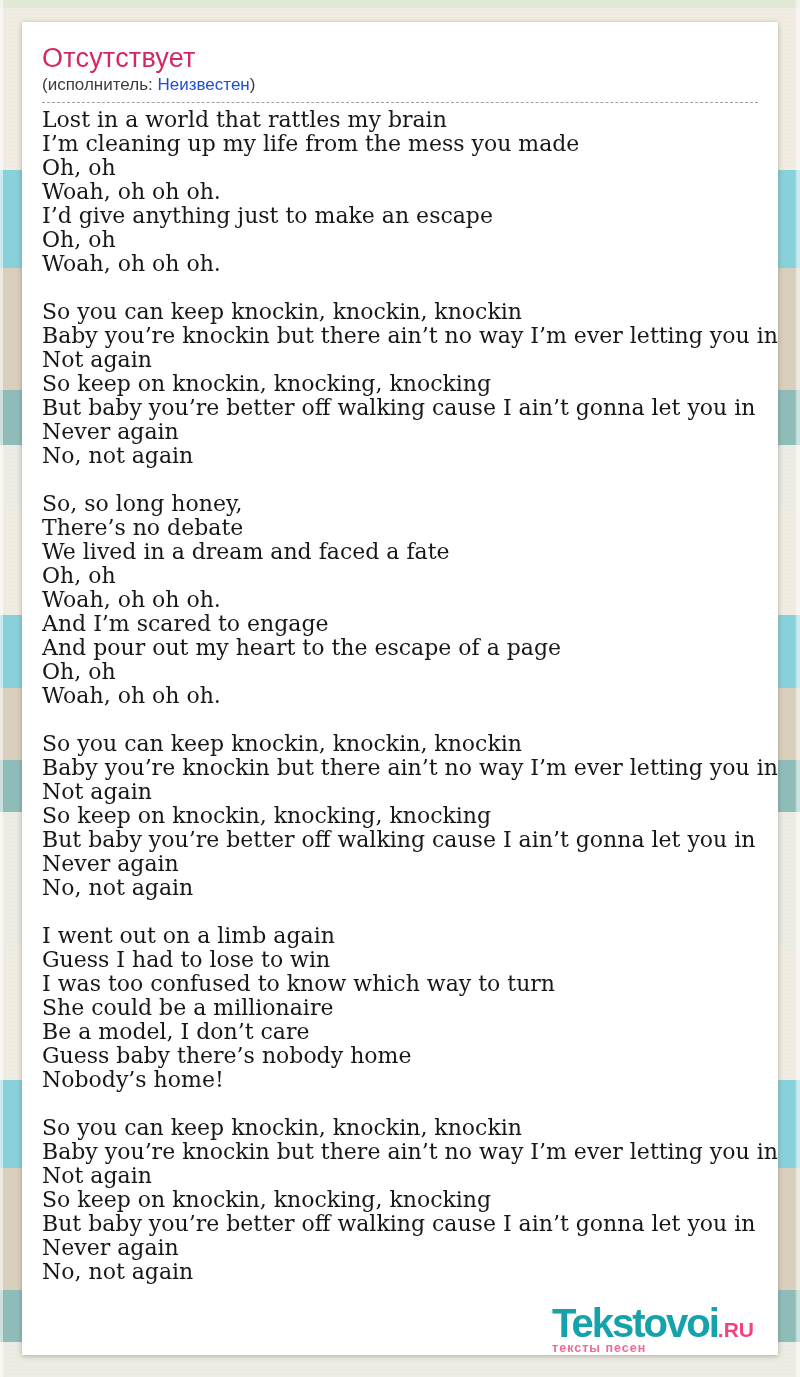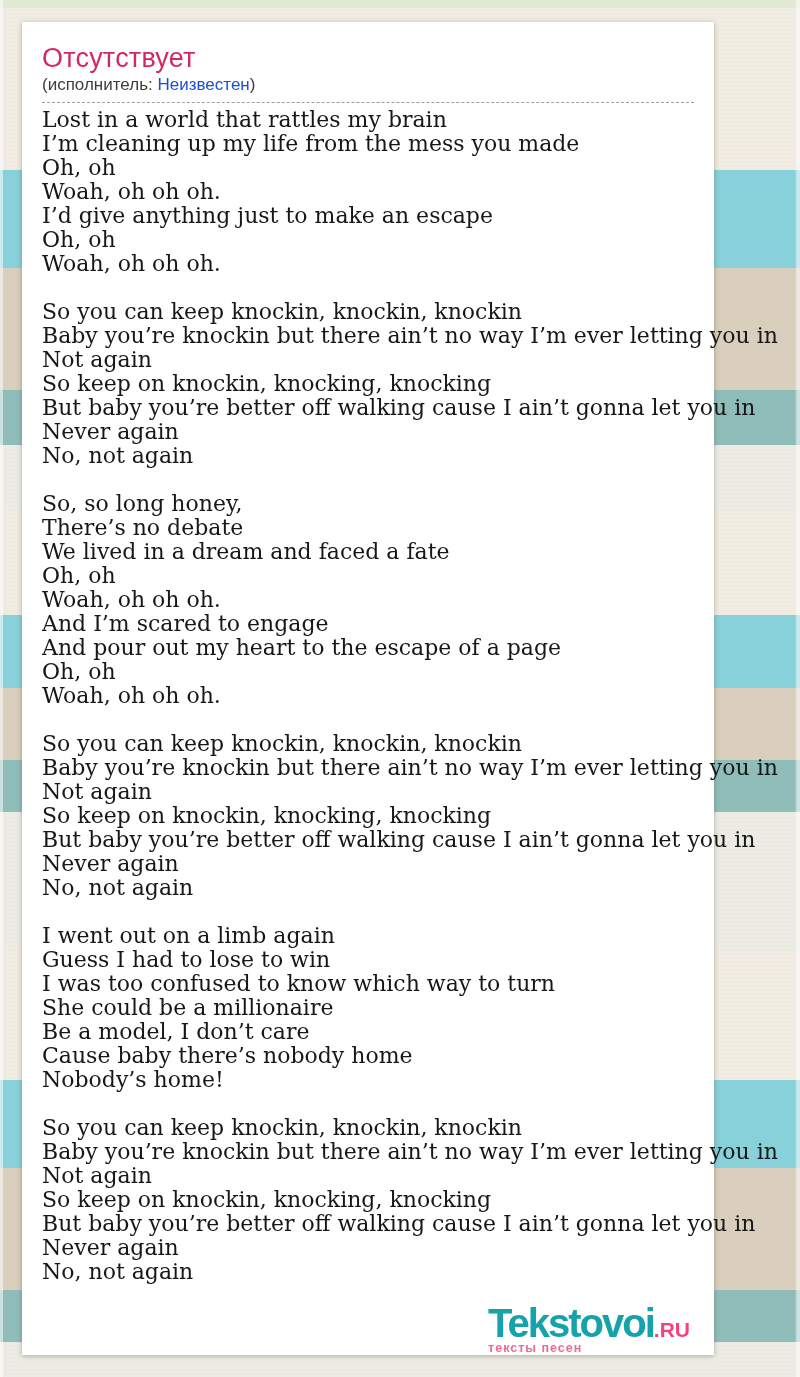--- a/index.html
+++ b/index.html
@@ -41,21 +41,21 @@
     content: "";
     position: absolute; left: 0; top: 0; right: 0; bottom: 0;
     background: linear-gradient(to right,
       rgba(255,255,255,0.55) 0 3px, rgba(255,255,255,0) 3px 795px,
       rgba(255,255,255,0.55) 797px 800px);
   }
   
   .card {
     position: absolute;
     left: 22px; top: 22px;
-    width: 692px; height: 1333px;
+    width: 756px; height: 1333px;
     box-sizing: border-box;
     background: #ffffff;
     box-shadow: 0 1px 5px rgba(100, 92, 70, 0.45);
     padding: 20px 20px 0 20px;
   }
   .song-title {
     margin: 1px 0 0 0;
     font-size: 27px;
     line-height: 31px;
     font-weight: 500;
@@ -162,21 +162,21 @@
       <div class="lyric-line">So keep on knockin, knocking, knocking</div>
       <div class="lyric-line">But baby you’re better off walking cause I ain’t gonna let you in</div>
       <div class="lyric-line">Never again</div>
       <div class="lyric-line">No, not again</div>
       <div class="lyric-line">&nbsp;</div>
       <div class="lyric-line">I went out on a limb again</div>
       <div class="lyric-line">Guess I had to lose to win</div>
       <div class="lyric-line">I was too confused to know which way to turn</div>
       <div class="lyric-line">She could be a millionaire</div>
       <div class="lyric-line">Be a model, I don’t care</div>
-      <div class="lyric-line">Cause baby there’s nobody home</div>
+      <div class="lyric-line">Guess baby there’s nobody home</div>
       <div class="lyric-line">Nobody’s home!</div>
       <div class="lyric-line">&nbsp;</div>
       <div class="lyric-line">So you can keep knockin, knockin, knockin</div>
       <div class="lyric-line">Baby you’re knockin but there ain’t no way I’m ever letting you in</div>
       <div class="lyric-line">Not again</div>
       <div class="lyric-line">So keep on knockin, knocking, knocking</div>
       <div class="lyric-line">But baby you’re better off walking cause I ain’t gonna let you in</div>
       <div class="lyric-line">Never again</div>
       <div class="lyric-line">No, not again</div>
     </div>

